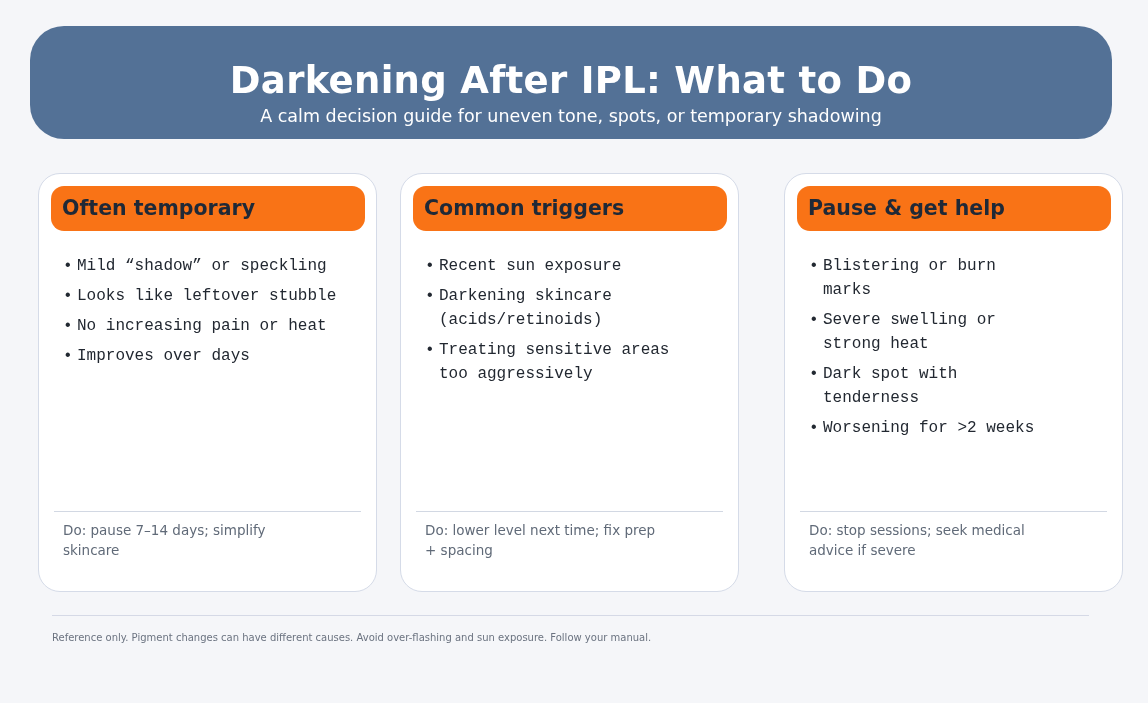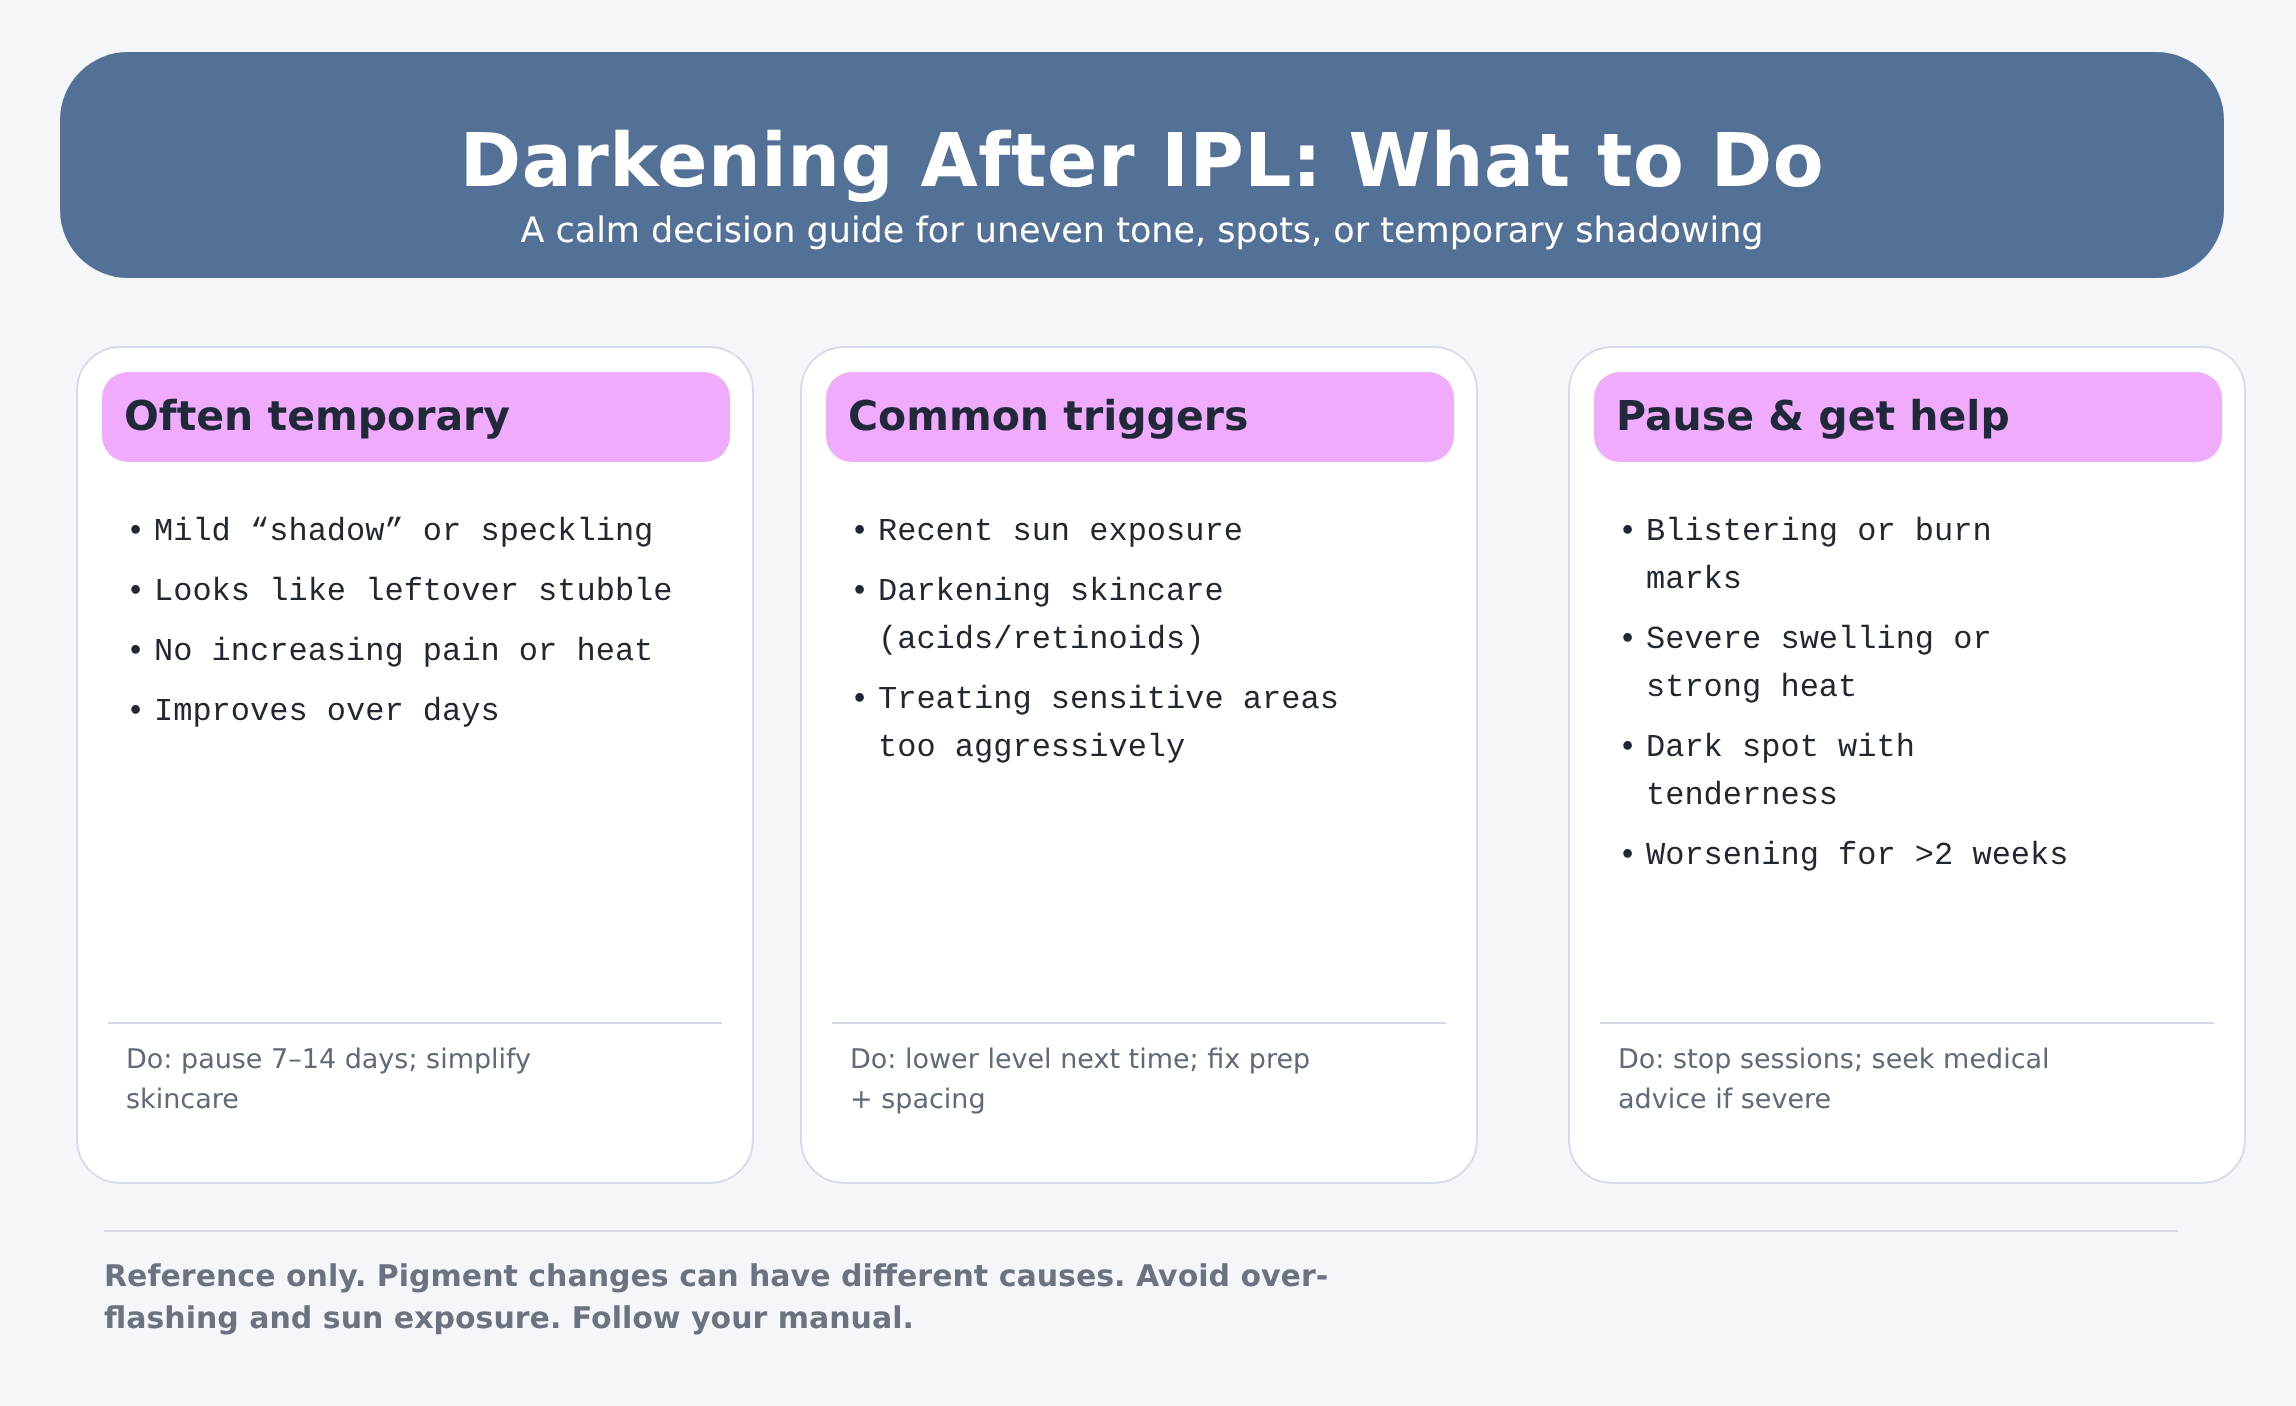--- a/index.html
+++ b/index.html
@@ -17,38 +17,38 @@
     font-weight: bold; font-size: 37px; margin-top: 32px; line-height: 46px; letter-spacing: 0.3px;
   }
   .banner-sub { font-size: 17.5px; line-height: 24px; margin-top: 0px; color: #ffffff; }
 
   .card {
     position: absolute; top: 173px; width: 339px; height: 419px;
     background: #ffffff; border: 1.5px solid #d5dbe8; border-radius: 22px; box-sizing: border-box;
   }
   .card-head {
     position: absolute; left: 12px; top: 12px; width: 314px; height: 45px;
-    background: #f0abfc; border-radius: 13px; box-sizing: border-box;
+    background: #f97316; border-radius: 13px; box-sizing: border-box;
     padding-left: 11px; font-weight: bold; font-size: 20.5px; color: #1f2937; line-height: 45px;
   }
   .card-list { position: absolute; left: 24px; top: 80px; width: 290px; list-style: none; margin: 0; padding: 0; }
   .card-list li {
     font-size: 16px; color: #222831; line-height: 24px; margin-bottom: 6px;
     padding-left: 14px; text-indent: -14px; font-family: Liberation Mono, monospace;
   }
   .card-list li .bullet { display: inline-block; width: 14px; text-indent: 0; }
   .card-div { position: absolute; left: 15px; right: 15px; top: 337px; height: 0; border-top: 1.5px solid #d2d8e3; }
   .card-note {
     position: absolute; left: 24px; top: 346px; width: 240px;
     font-size: 13.5px; line-height: 20px; color: #606a78;
   }
   .foot-div { position: absolute; left: 52px; width: 1037px; top: 615px; border-top: 1.5px solid #d5d9e6; }
   .foot {
     position: absolute; left: 52px; top: 628px; width: 640px;
-    font-size: 15px; line-height: 20.5px; color: #6b7380; font-weight: bold;
+    font-size: 10px; line-height: 20.5px; color: #6b7380;
   }
 </style>
 </head>
 <body>
 
 <div class="banner">
   <div class="banner-title">Darkening After IPL: What to Do</div>
   <div class="banner-sub">A calm decision guide for uneven tone, spots, or temporary shadowing</div>
 </div>
 

